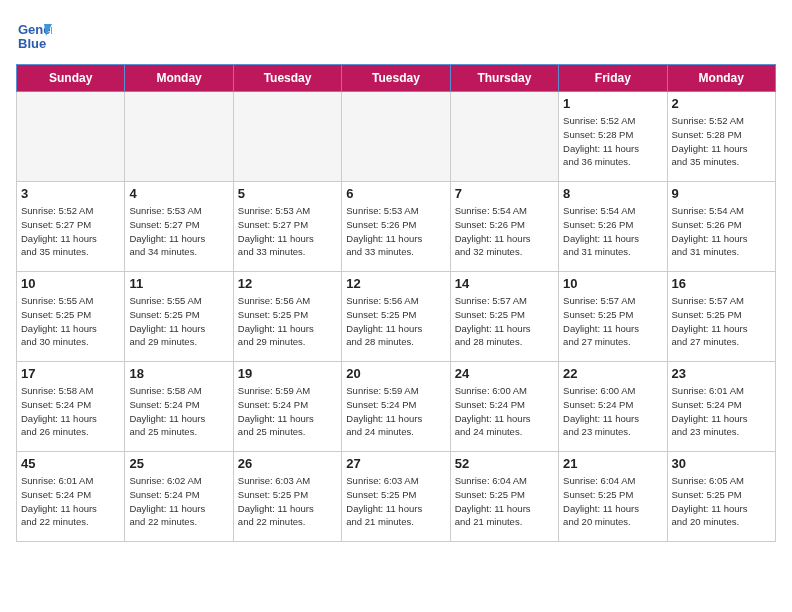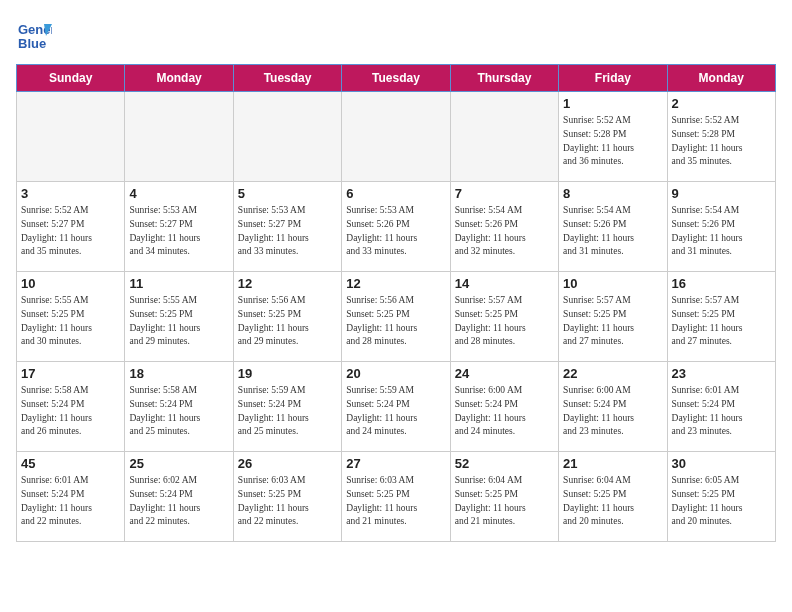--- a/index.html
+++ b/index.html
@@ -66,21 +66,20 @@
       font-size: 13px;
       font-weight: bold;
       color: #222;
       margin-bottom: 3px;
       display: block;
     }
     .day-info {
       font-size: 9.5px;
       color: #333;
       line-height: 1.45;
-      font-family: Liberation Serif, serif;
     }
   </style>
 </head>
 <body>
 
 <div class="header">
   <div class="logo">
     <svg class="logo-icon" viewBox="0 0 36 36">
       <text x="2" y="18" font-size="13" font-weight="bold" fill="#2a5db0">General</text>
       <text x="2" y="32" font-size="13" font-weight="bold" fill="#2a5db0">Blue</text>

